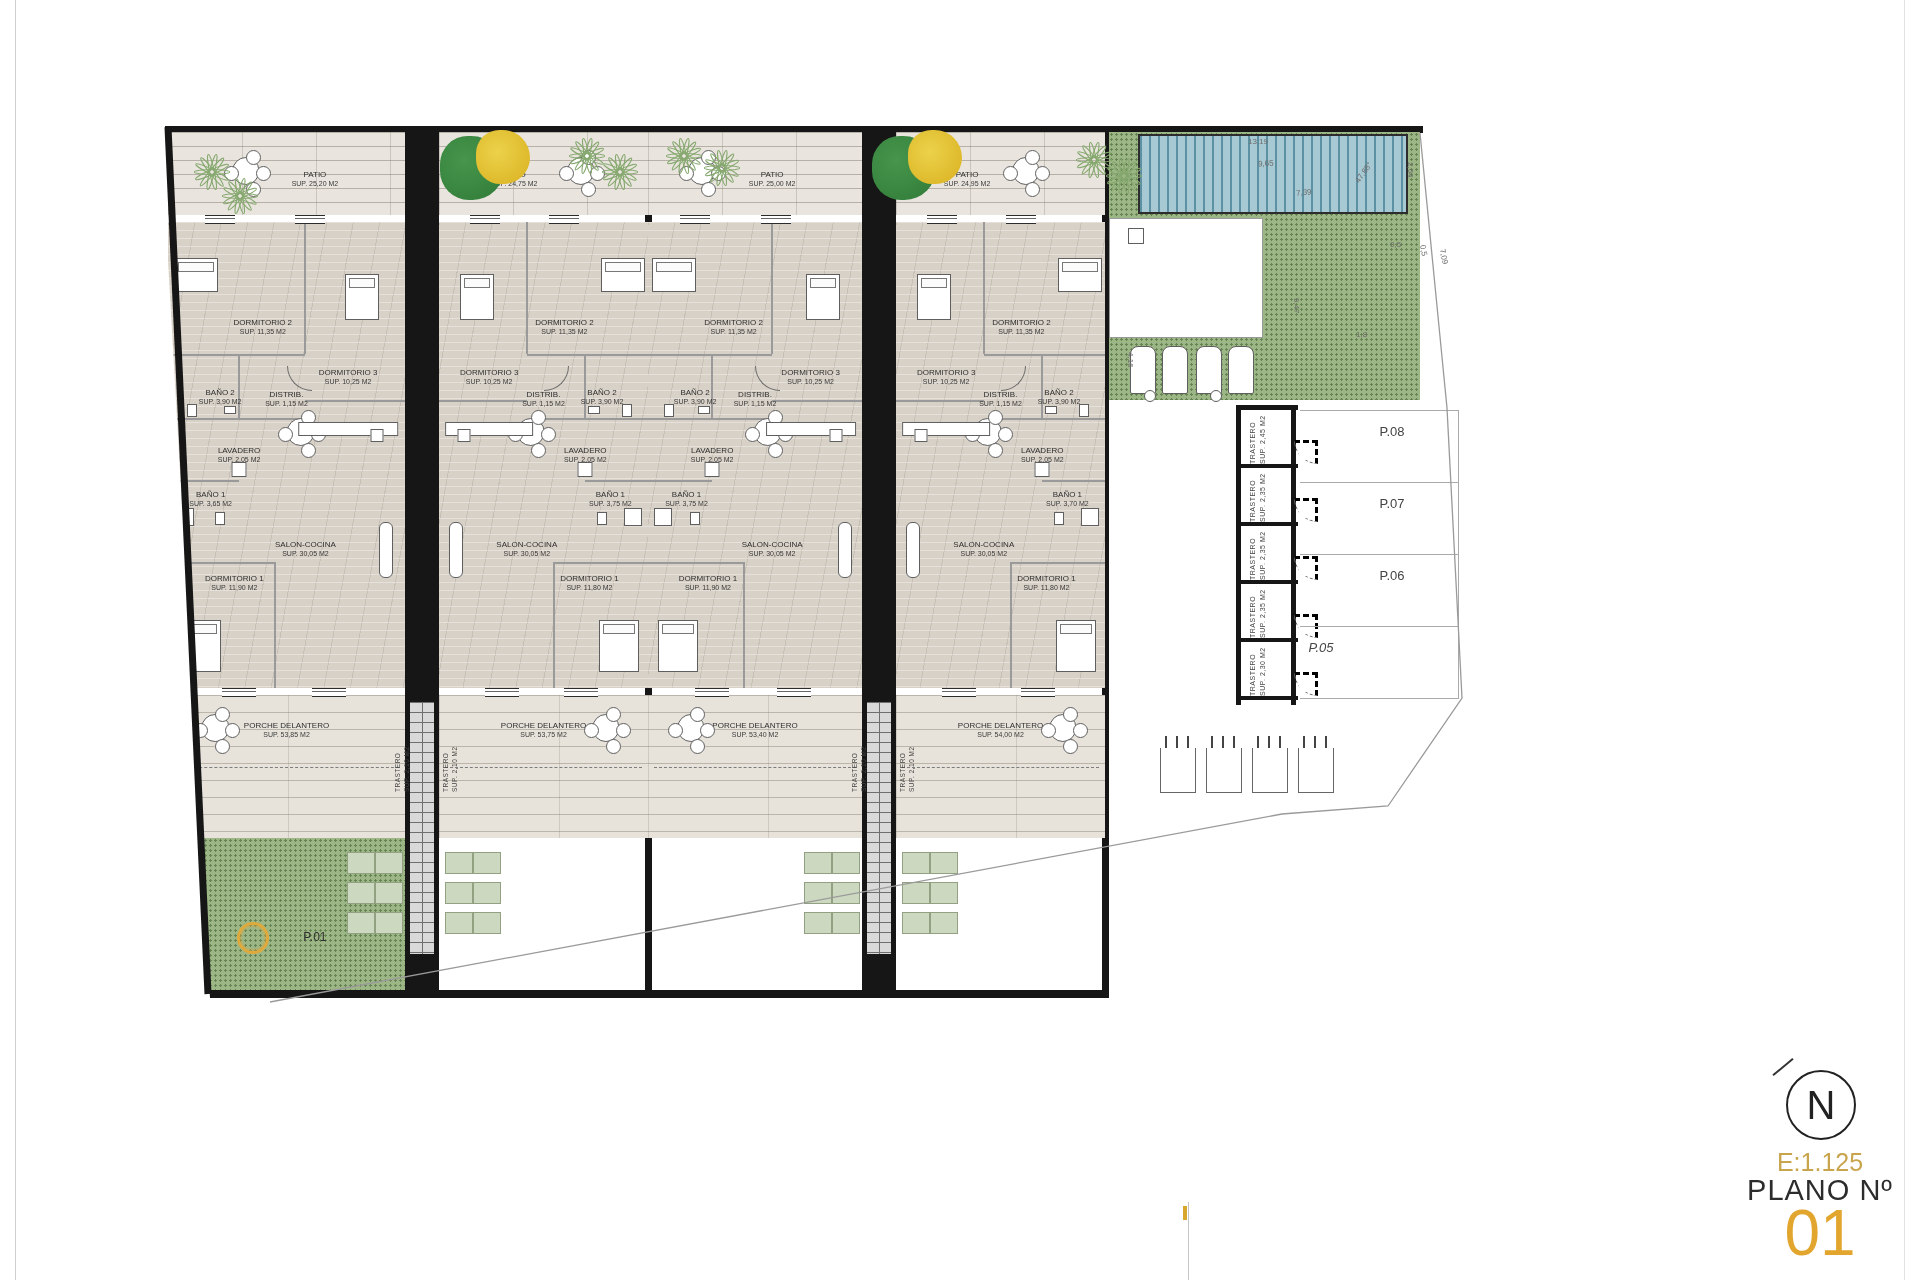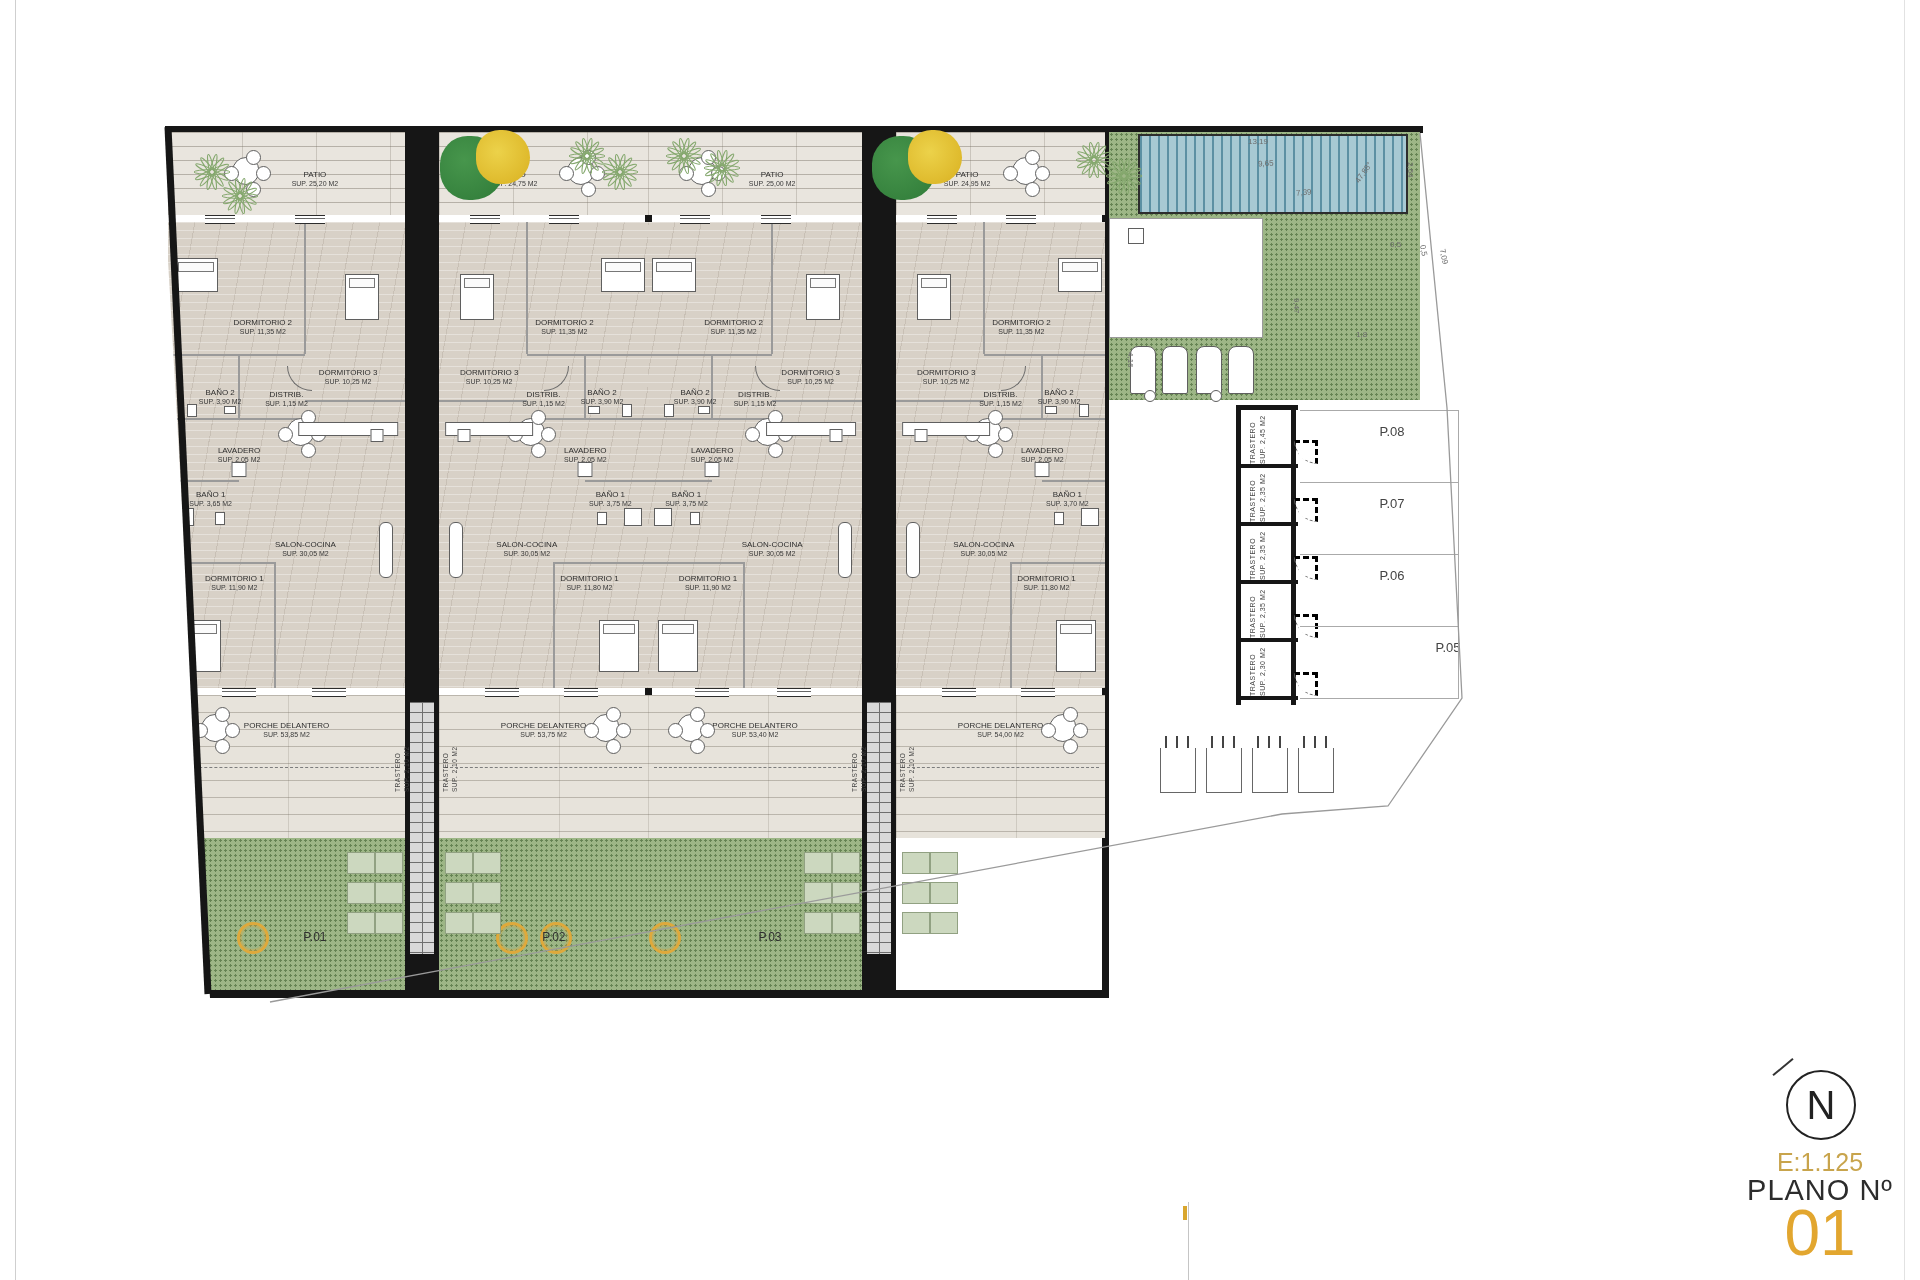--- a/index.html
+++ b/index.html
@@ -269,25 +269,20 @@
         </div>
         <div class="abs" style="left: 80%; top: 12px; width: 44px; height: 44px; transform: translateX(-50%);">
           <div class="furn round" style="left: 50%; top: 7.48px; width: 27.28px; height: 27.28px;"></div>
           <div class="chair" style="left: 21.66px; top: 0px;"></div>
           <div class="chair" style="left: 21.66px; top: 31.68px;"></div>
           <div class="chair" style="left: -0.34px; top: 15.84px;"></div>
           <div class="chair" style="left: 31.34px; top: 15.84px;"></div>
         </div>
         <div class="dashline" style="left: 6px; top: 72px; width: 197px; height: 0px;"></div>
       </div>
-      <div class="abs grass" style="left: 439px; top: 838px; width: 209px; height: 152px;">
-        <div class="gcircle" style="left: 35%; top: 84px;"></div>
-        <div class="gcircle" style="left: 56%; top: 84px;"></div>
-        <div class="plot-lbl" style="left: 55%; top: 92px;">P.02</div>
-      </div>
       <div class="window" style="left: 484.98px; top: 215px; width: 30px;"></div>
       <div class="window" style="left: 564.4px; top: 215px; width: 30px;"></div>
       <div class="window" style="left: 501.7px; top: 688px; width: 34px;"></div>
       <div class="window" style="left: 581.12px; top: 688px; width: 34px;"></div>
       <div class="abs tile" style="left: 648px; top: 132px; width: 214px; height: 83px;">
         <div class="lbl" style="left: 58%; top: 38px;">
           <div>PATIO</div>
           <div class="sup">SUP. 25,00 M2</div>
         </div>
         <div class="abs" style="left: 25%; top: 18px; width: 44px; height: 44px; transform: translateX(-50%);">
@@ -371,24 +366,20 @@
           <div class="sup">SUP. 53,40 M2</div>
         </div>
         <div class="abs" style="left: 20%; top: 12px; width: 44px; height: 44px; transform: translateX(-50%);">
           <div class="furn round" style="left: 50%; top: 7.48px; width: 27.28px; height: 27.28px;"></div>
           <div class="chair" style="left: 21.66px; top: 0px;"></div>
           <div class="chair" style="left: 21.66px; top: 31.68px;"></div>
           <div class="chair" style="left: -0.34px; top: 15.84px;"></div>
           <div class="chair" style="left: 31.34px; top: 15.84px;"></div>
         </div>
         <div class="dashline" style="left: 6px; top: 72px; width: 202px; height: 0px;"></div>
-      </div>
-      <div class="abs grass" style="left: 648px; top: 838px; width: 214px; height: 152px;">
-        <div class="gcircle" style="left: 8%; top: 84px;"></div>
-        <div class="plot-lbl" style="left: 57%; top: 92px;">P.03</div>
       </div>
       <div class="window" style="left: 695.08px; top: 215px; width: 30px;"></div>
       <div class="window" style="left: 776.4px; top: 215px; width: 30px;"></div>
       <div class="window" style="left: 712.2px; top: 688px; width: 34px;"></div>
       <div class="window" style="left: 793.52px; top: 688px; width: 34px;"></div>
       <div class="abs tile" style="left: 896px; top: 132px; width: 209px; height: 83px;">
         <div class="lbl" style="left: 34%; top: 38px;">
           <div>PATIO</div>
           <div class="sup">SUP. 24,95 M2</div>
         </div>
@@ -594,21 +585,21 @@
         <div>SUP. 2,30 M2</div>
       </div>
       <div class="arc" style="left: 1294px; top: 672px; width: 20px; height: 20px; border-style: dashed;"></div>
       <div class="thinline" style="left: 1300px; top: 410px; width: 158px; height: 1px; background: rgb(170, 170, 170);"></div>
       <div class="plot-lbl" style="left: 1392px; top: 424px; font-size: 13px; color: rgb(68, 68, 68);">P.08</div>
       <div class="thinline" style="left: 1300px; top: 482px; width: 158px; height: 1px; background: rgb(170, 170, 170);"></div>
       <div class="plot-lbl" style="left: 1392px; top: 496px; font-size: 13px; color: rgb(68, 68, 68);">P.07</div>
       <div class="thinline" style="left: 1300px; top: 554px; width: 158px; height: 1px; background: rgb(170, 170, 170);"></div>
       <div class="plot-lbl" style="left: 1392px; top: 568px; font-size: 13px; color: rgb(68, 68, 68);">P.06</div>
       <div class="thinline" style="left: 1300px; top: 626px; width: 158px; height: 1px; background: rgb(170, 170, 170);"></div>
-      <div class="plot-lbl" style="left: 1448px; top: 640px; font-size: 13px; color: rgb(68, 68, 68);">P.05</div>
+      <div class="plot-lbl" style="left: 1321px; top: 640px; font-size: 13px; color: rgb(68, 68, 68); font-style: italic;">P.05</div>
       <div class="thinline" style="left: 1300px; top: 698px; width: 158px; height: 1px; background: rgb(170, 170, 170);"></div>
       <div class="thinline" style="left: 1458px; top: 410px; width: 1px; height: 289px; background: rgb(170, 170, 170);"></div>
       <div class="rack" style="left: 1160px; top: 748px;">
         <div style="position: absolute; left: 4px; top: -12px; width: 2px; height: 12px; background: rgb(68, 68, 68);"></div>
         <div style="position: absolute; left: 15px; top: -12px; width: 2px; height: 12px; background: rgb(68, 68, 68);"></div>
         <div style="position: absolute; left: 26px; top: -12px; width: 2px; height: 12px; background: rgb(68, 68, 68);"></div>
       </div>
       <div class="rack" style="left: 1206px; top: 748px;">
         <div style="position: absolute; left: 4px; top: -12px; width: 2px; height: 12px; background: rgb(68, 68, 68);"></div>
         <div style="position: absolute; left: 15px; top: -12px; width: 2px; height: 12px; background: rgb(68, 68, 68);"></div>

